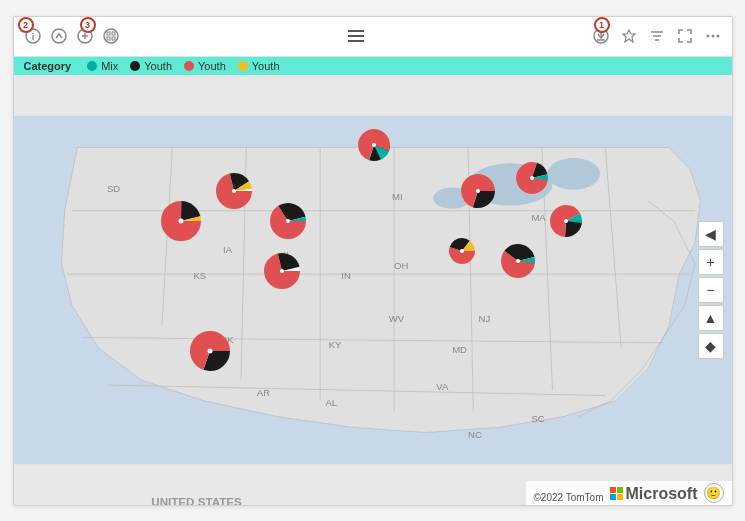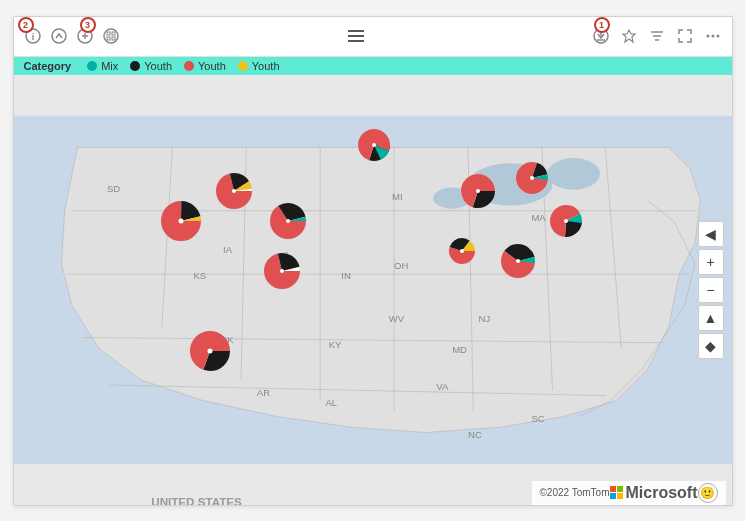--- a/index.html
+++ b/index.html
@@ -159,28 +159,28 @@
       justify-content: center;
       cursor: pointer;
       font-size: 14px;
       color: #444;
     }
 
     
     .attribution-bar {
       position: absolute;
       bottom: 0;
-      right: 6px;
+      right: 0;
       background: rgba(255,255,255,0.85);
       padding: 2px 8px;
       font-size: 10px;
       color: #555;
       display: flex;
-      align-items: center;
-      gap: 0;
+      align-items: flex-end;
+      gap: 6px;
     }
     .ms-logo {
       display: flex;
       align-items: center;
       gap: 2px;
       font-size: 16px;
       font-weight: 600;
       color: #555;
     }
     .ms-squares {

